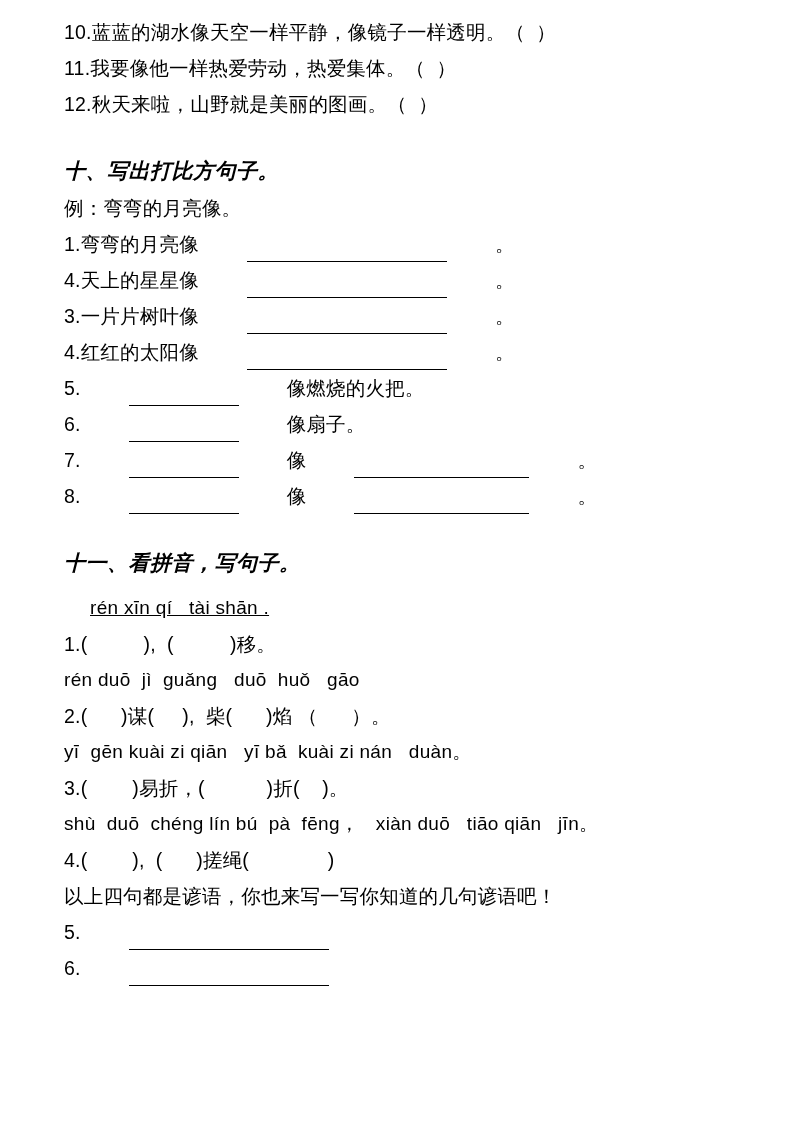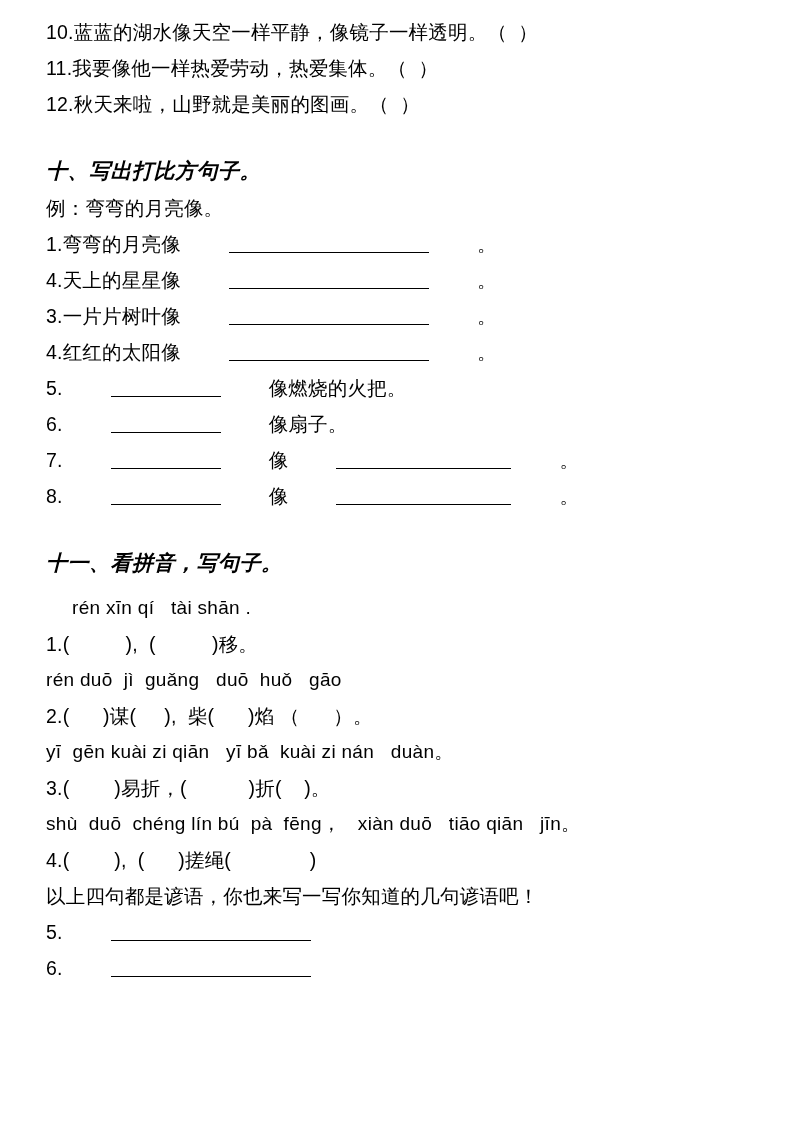--- a/index.html
+++ b/index.html
@@ -10,21 +10,21 @@
   body {
     width: 800px;
     min-height: 1131px;
     font-family: "Liberation Sans", "DejaVu Sans", sans-serif;
     color: #000000;
   }
   .page {
     width: 800px;
     min-height: 1131px;
     box-sizing: border-box;
-    padding: 14px 46px 10px 46px;
+    padding: 14px 46px 10px 64px;
     position: relative;
   }
   .line {
     font-size: 19.5px;
     line-height: 36px;
     white-space: pre-wrap;
     letter-spacing: 0.2px;
   }
   .section-title {
     font-size: 21px;
@@ -34,31 +34,31 @@
     font-style: italic;
   }
   .gap-lg { height: 30px; }
   .gap-sm { height: 8px; }
   .pinyin {
     font-size: 19px;
     line-height: 36px;
     white-space: pre-wrap;
     letter-spacing: 0.3px;
   }
-  .pinyin-indent { padding-left: 26px; }
+  .pinyin-indent { padding-left: 26px; text-decoration: underline; }
   .blank-line {
     display: inline-block;
     border-bottom: 1.6px solid #000;
     vertical-align: baseline;
     height: 17px;
   }
   .b-md { width: 110px; }
   .b-lg { width: 175px; }
   .b-xl { width: 200px; }
-  .row-inline { display: flex; align-items: center; gap: 48px; }
+  .row-inline { display: flex; align-items: flex-end; gap: 48px; }
   .row-inline .txt { white-space: pre; }
 </style>
 </head>
 <body>
 
 <div class="page">
 
   <div>
     <div class="line">10.蓝蓝的湖水像天空一样平静，像镜子一样透明。（  ）</div>
     <div class="line">11.我要像他一样热爱劳动，热爱集体。（  ）</div>

